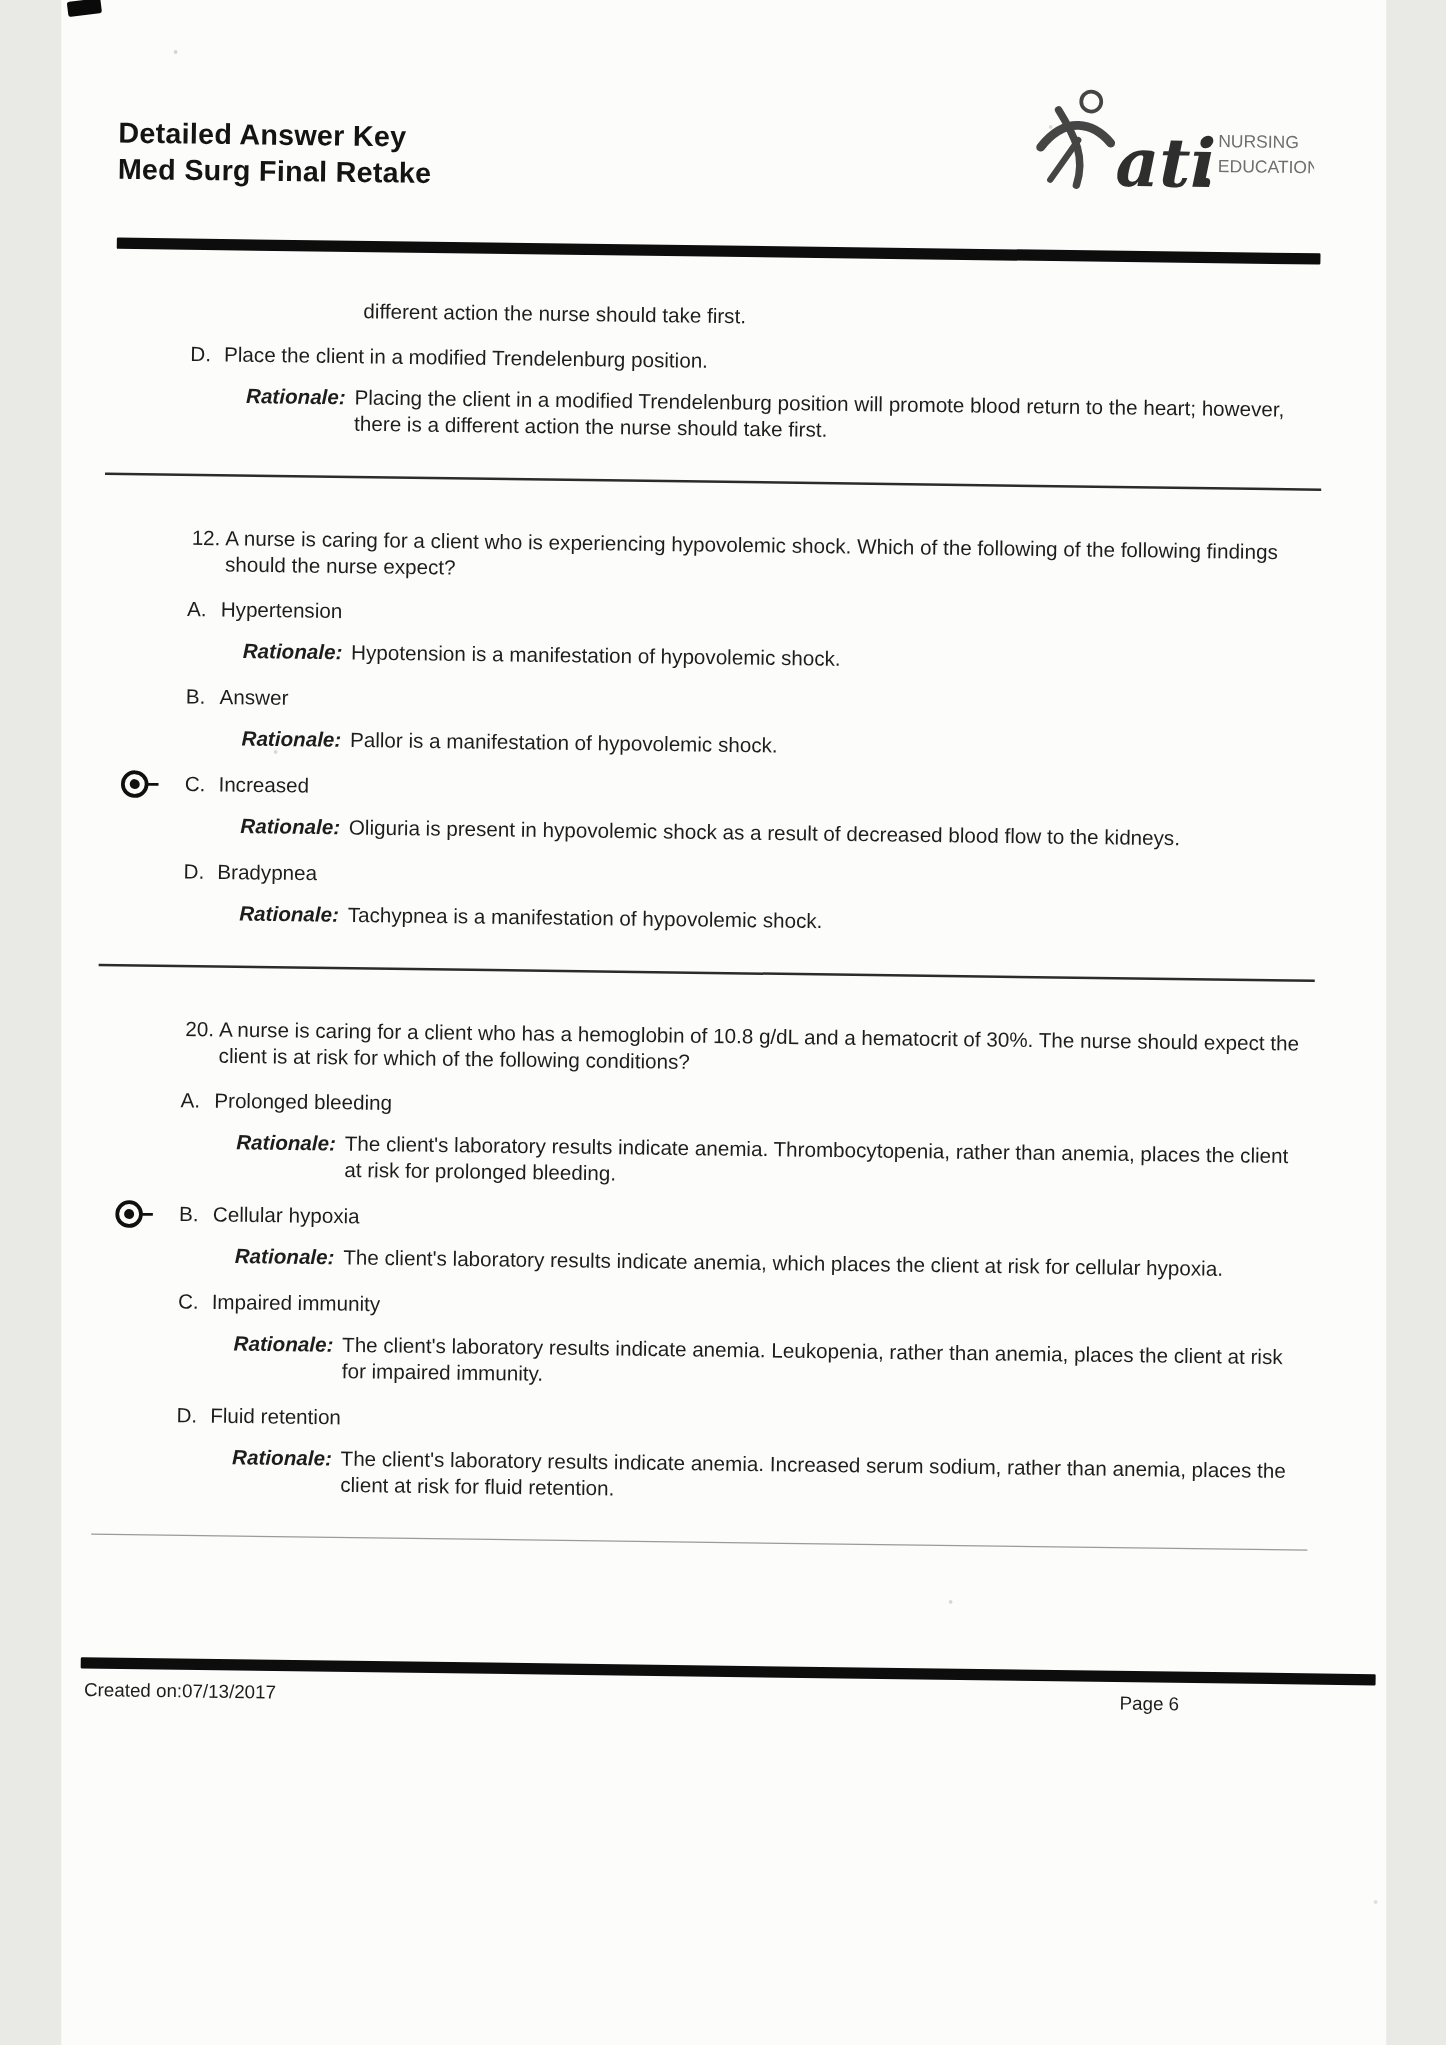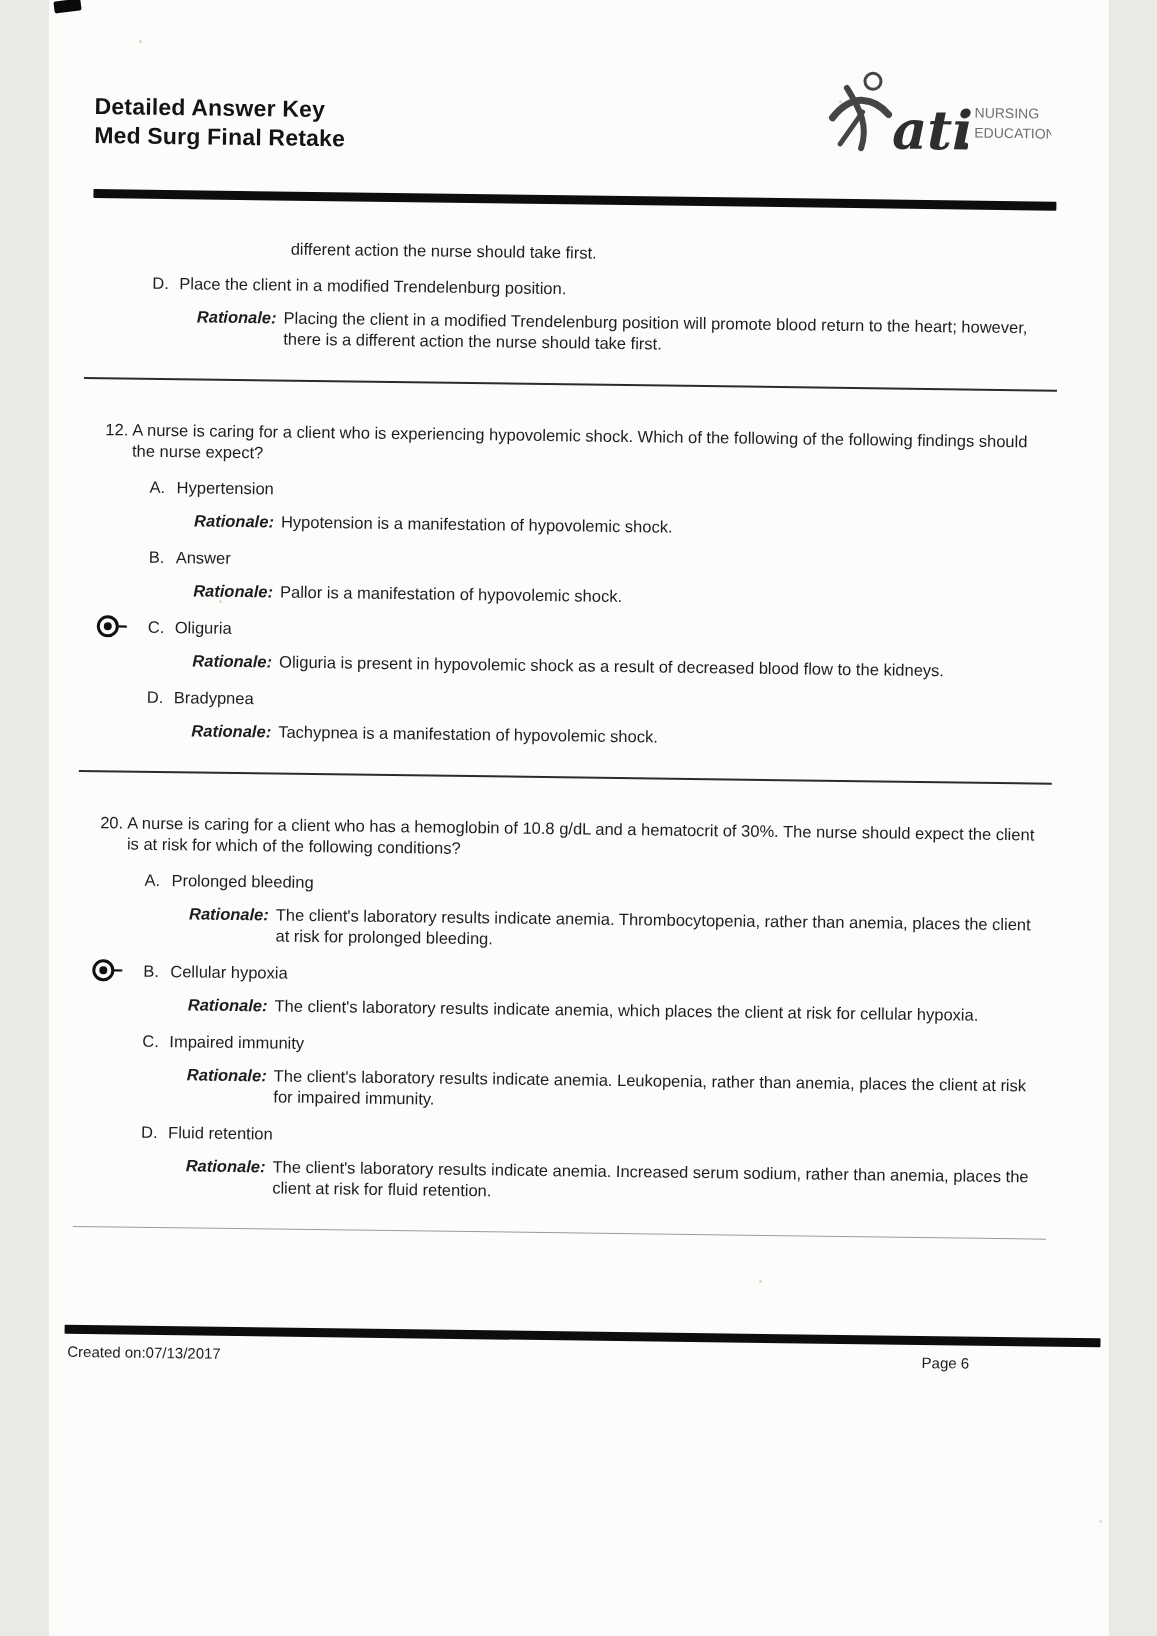--- a/index.html
+++ b/index.html
@@ -44,36 +44,36 @@
   
   .doc-header { display:flex; justify-content:space-between; align-items:flex-start; }
   .doc-title {
     font-size:23px; font-weight:bold; line-height:29px; letter-spacing:.2px; color:#141414;
   }
   .logo { margin:-34px 6px 0 0; }
   .header-rule { height:9px; background:#0d0d0d; margin-top:22px; border-radius:1px; }
   
   .continuation-text { margin:38px 0 0 198px; }
   .question-line { display:flex; margin:40px 0 0 15px; }
-  .q-num { width:27px; flex:none; }
+  .q-num { width:27px; flex:none;margin-left:48px; }
   .q-text { max-width:935px; }
   .option-row { position:relative; margin-top:15px; padding-left:60px; }
   .opt-letter { display:inline-block; width:27px; }
   .correct-marker { position:absolute; left:8px; top:-3px; }
   .rationale { display:flex; margin:12px 0 16px 105px; }
   .rationale-label { font-weight:bold; font-style:italic; flex:none; margin-right:7px; }
   .rationale-text { max-width:765px; }
   .section-divider { height:2px; background:#2b2b2b; margin-top:30px; margin-left:-7px; width:calc(100% + 10px); }
   .section-divider.light { height:1px; background:#9a9a9a; }
   
   .doc-footer { margin-top:98px; }
   .footer-rule { height:9px; background:#0d0d0d; margin-left:-14px; width:1036px; border-radius:1px; }
   .footer-row { display:flex; justify-content:space-between; font-size:15px; padding-top:7px; }
   .footer-row .created { margin-left:-11px; }
-  .footer-row .page-num { margin-right:72px; }
+  .footer-row .page-num { margin-right:98px; }
 </style>
 </head>
 <body>
 
 <div class="page">
   <div class="corner-mark"></div>
   <div class="specks"></div>
   <div class="inner">
 
     <header class="doc-header">
@@ -121,21 +121,21 @@
           </div>
           <div class="option-row"><span class="opt-letter">B.</span><span class="opt-label">Answer</span></div>
           <div class="rationale">
             <span class="rationale-label">Rationale:</span>
             <div class="rationale-text">Pallor is a manifestation of hypovolemic shock.</div>
           </div>
           <div class="option-row correct"><span class="correct-marker"><svg width="34" height="26" viewBox="0 0 34 26">
                 <circle cx="12" cy="13" r="9.5" fill="none" stroke="#101010" stroke-width="3"></circle>
                 <circle cx="12" cy="13" r="4" fill="#101010"></circle>
                 <path d="M22.5 13 H 31" stroke="#101010" stroke-width="2.2"></path>
-              </svg></span><span class="opt-letter">C.</span><span class="opt-label">Oliguria</span></div>
+              </svg></span><span class="opt-letter">C.</span><span class="opt-label">Increased</span></div>
           <div class="rationale">
             <span class="rationale-label">Rationale:</span>
             <div class="rationale-text">Oliguria is present in hypovolemic shock as a result of decreased blood flow to the kidneys.</div>
           </div>
           <div class="option-row"><span class="opt-letter">D.</span><span class="opt-label">Bradypnea</span></div>
           <div class="rationale">
             <span class="rationale-label">Rationale:</span>
             <div class="rationale-text">Tachypnea is a manifestation of hypovolemic shock.</div>
           </div>
         </section>

